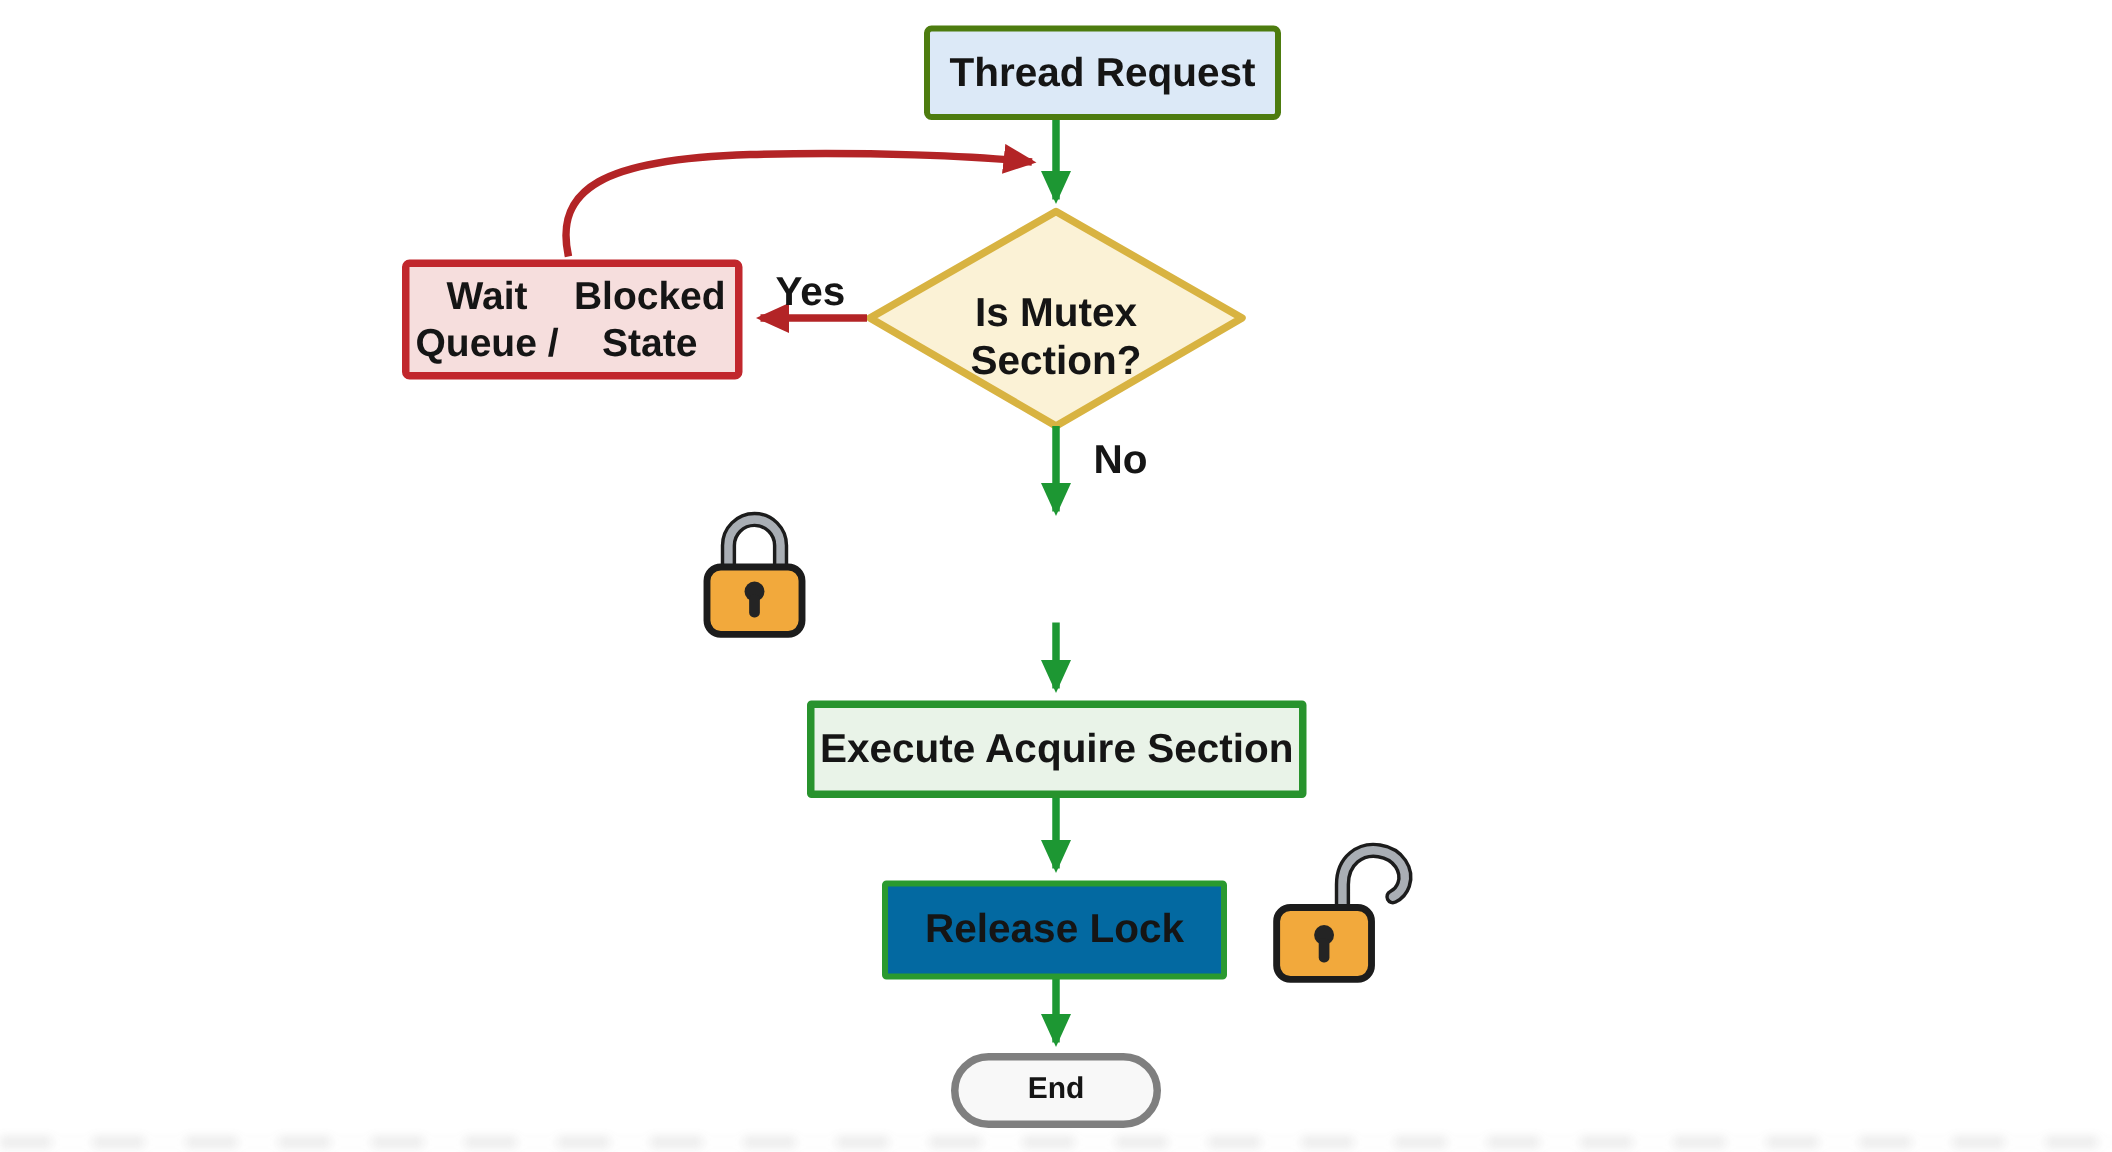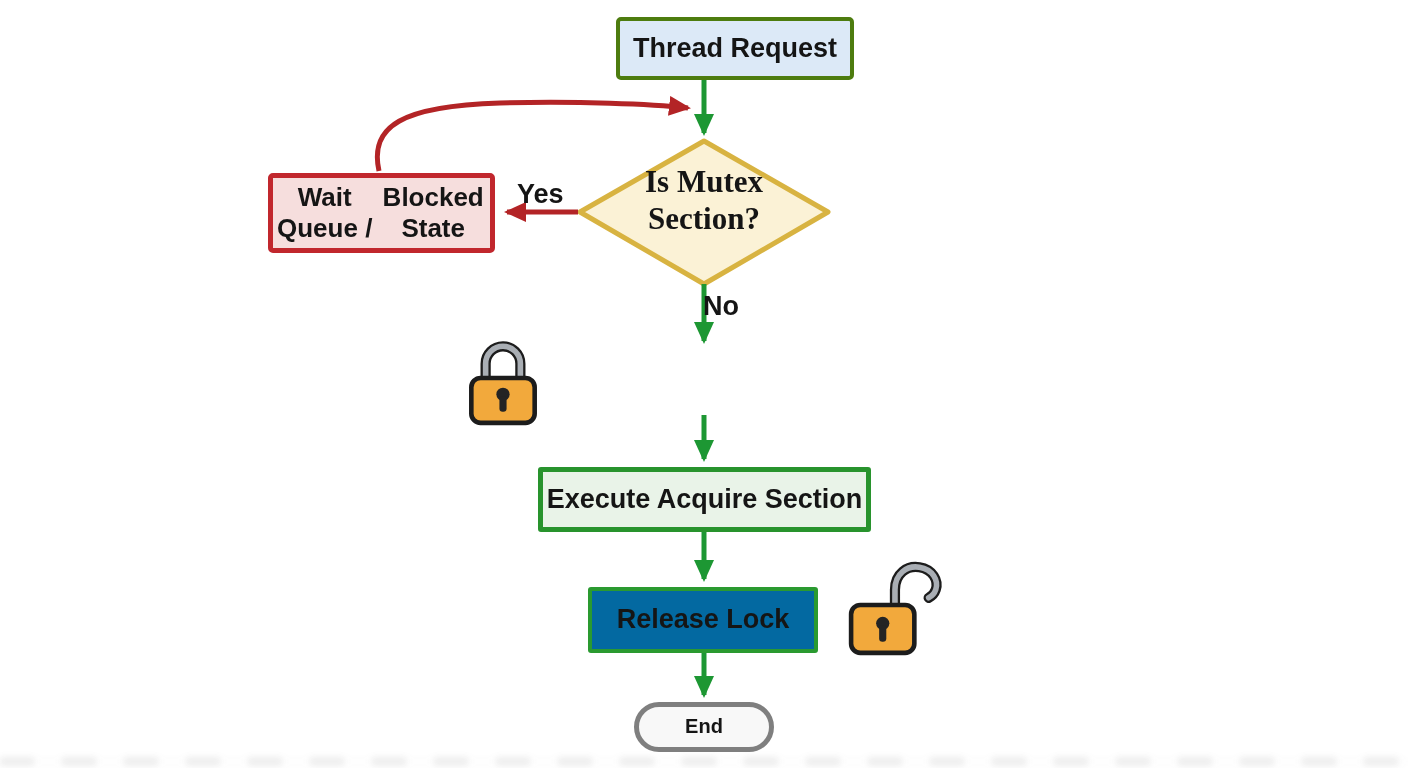--- a/index.html
+++ b/index.html
@@ -26,24 +26,23 @@
     background: #dce9f7; border: 4px solid #4d7c0f; border-radius: 5px;
     font-size: 27px;
     margin-left: 31px;
   }
   .node-wait {
     left: 268px; top: 173px; width: 227px; height: 80px;
     background: #f6dedd; border: 5px solid #c1272d; border-radius: 5px;
     font-size: 26px; flex-direction: row;
   }
   .node-decision-label {
-    left: 594px; top: 166px; width: 220px; height: 70px;
-    font-size: 31px; flex-direction: column;
+    left: 594px; top: 190px; width: 220px; height: 70px;
+    font-size: 27px; flex-direction: column;
     background: transparent;
-    font-family: Liberation Serif, serif;
   }
   .node-acquire {
     left: 548px; top: 349px; width: 312px; height: 66px;
     background: #e9f3e8; border: 5px solid #28932d; border-radius: 3px;
     font-size: 27px;
   }
   .node-execute {
     left: 538px; top: 467px; width: 333px; height: 65px;
     background: #e9f3e8; border: 5px solid #28932d; border-radius: 3px;
     font-size: 27px;
@@ -57,21 +56,21 @@
     left: 634px; top: 702px; width: 140px; height: 50px;
     background: #f8f8f8; border: 5px solid #7f7f7f; border-radius: 26px;
     font-size: 20px;
   }
   .edge-label {
     position: absolute;
     font-weight: bold; color: #151515; font-size: 27px;
     background: transparent;
   }
   .label-yes { left: 517px; top: 179px; text-align: center; }
-  .label-no  { left: 703px; top: 291px; }
+  .label-no  { left: 729px; top: 291px; }
 
   .icon-wrap { position: absolute; }
   .icon-locked   { left: 466px; top: 333px; width: 74px; height: 94px; }
   .icon-unlocked { left: 846px; top: 556px; width: 102px; height: 102px; }
 
   .artifact-strip {
     position: absolute; left: 0; bottom: 2px; width: 100%; height: 9px;
     background: repeating-linear-gradient(90deg,
       rgba(120,120,120,0.18) 0px, rgba(120,120,120,0.18) 34px,
       rgba(120,120,120,0.02) 34px, rgba(120,120,120,0.02) 62px);

